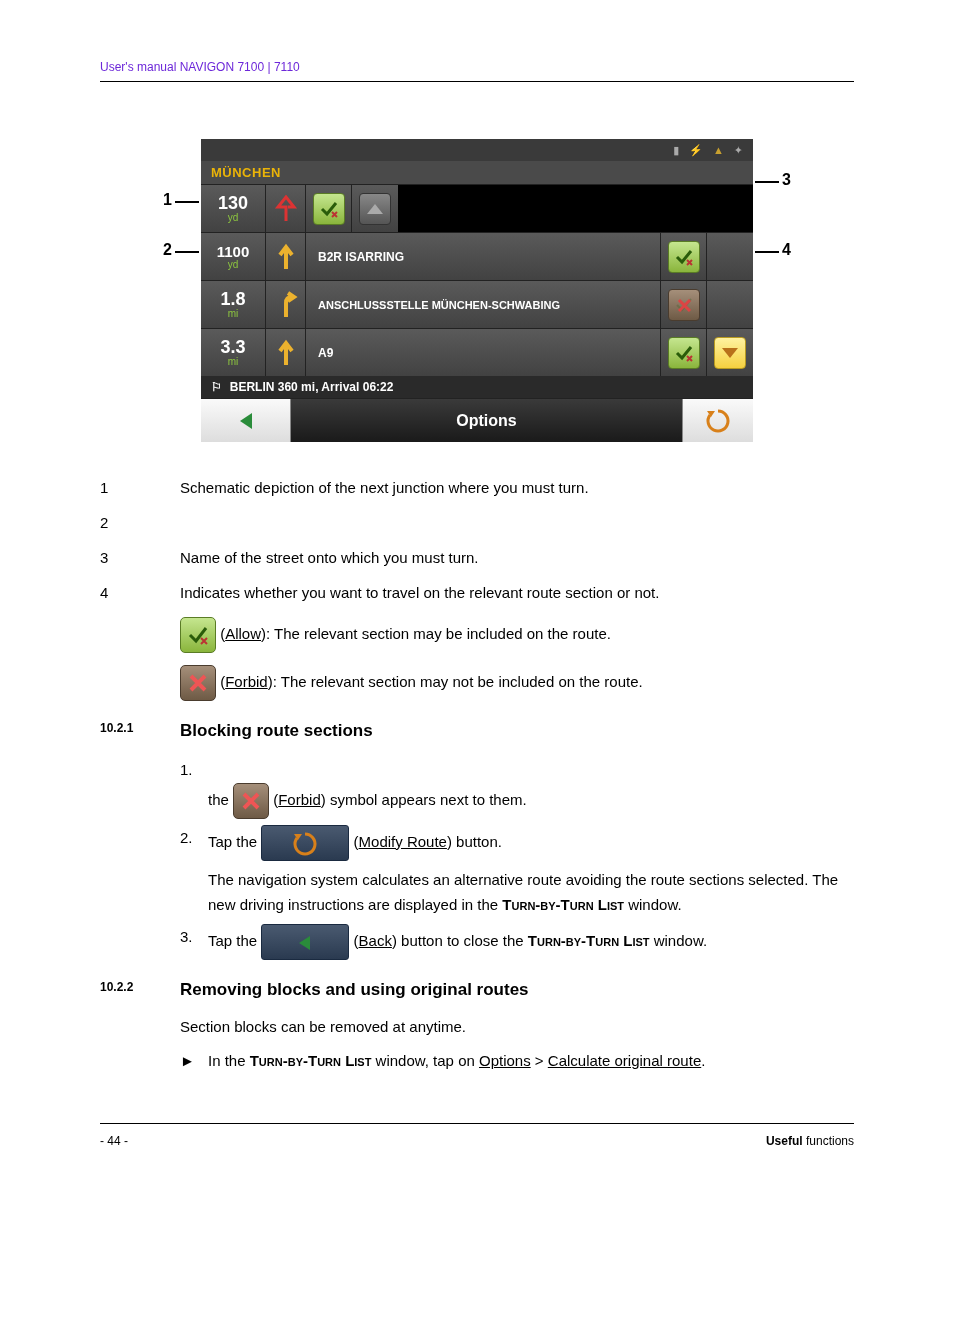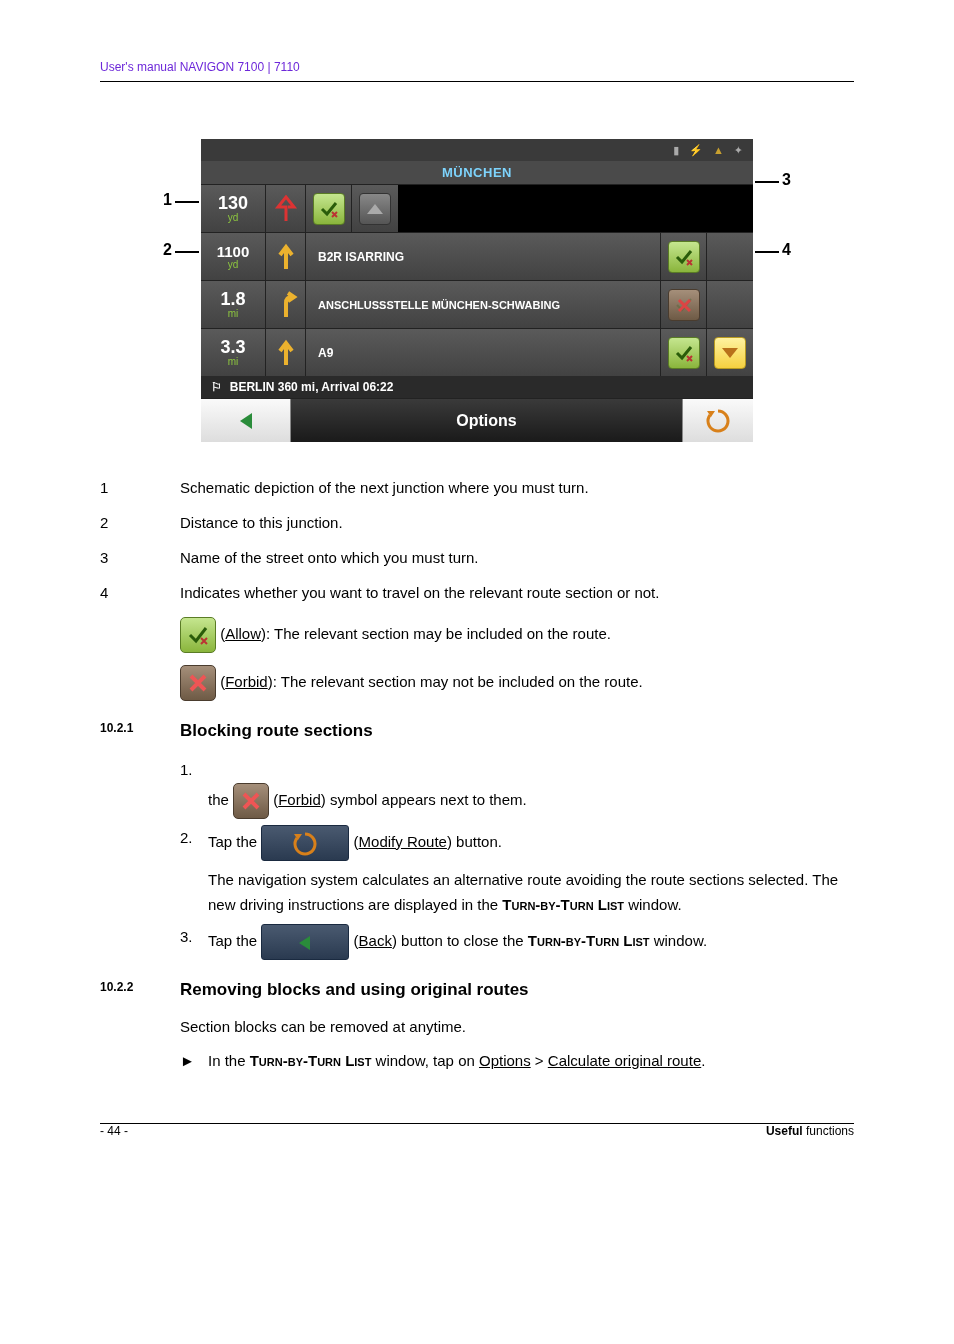--- a/index.html
+++ b/index.html
@@ -40,26 +40,25 @@
       display: flex;
       justify-content: flex-end;
       align-items: center;
       padding: 0 10px;
       gap: 10px;
       font-size: 11px;
       color: #aaa;
     }
     .nav-title {
       background: #4a4a4a;
-      color: #7dd3fc;
+      color: #eab308;
       padding: 4px 10px;
       font-weight: bold;
       font-size: 13px;
       letter-spacing: 0.5px;
-      text-align: center;
     }
     .nav-row {
       display: flex;
       align-items: stretch;
       border-top: 1px solid #222;
       height: 48px;
     }
     .nav-distance {
       width: 65px;
       background: linear-gradient(#5a5a5a, #424242);
@@ -268,21 +267,21 @@
       font-weight: bold;
     }
     .para {
       margin-bottom: 12px;
       line-height: 1.5;
     }
     .footer {
       display: flex;
       justify-content: space-between;
       border-top: 1px solid #000;
-      padding-top: 0;
+      padding-top: 10px;
       font-size: 12px;
       margin-top: 50px;
     }
   </style>
 </head>
 <body>
 
 <div class="header-line">User's manual NAVIGON 7100 | 7110</div>
 
 <div class="screenshot-container">
@@ -428,21 +427,20 @@
     </div>
   </div>
 </div>
 
 <div class="def-row">
   <div class="def-num">1</div>
   <div class="def-text">Schematic depiction of the next junction where you must turn.</div>
 </div>
 <div class="def-row">
   <div class="def-num">2</div>
-  <div class="def-text">Distance to this junction.</div>
 </div>
 <div class="def-row">
   <div class="def-num">3</div>
   <div class="def-text">Name of the street onto which you must turn.</div>
 </div>
 <div class="def-row">
   <div class="def-num">4</div>
   <div class="def-text">Indicates whether you want to travel on the relevant route section or not.</div>
 </div>
 

